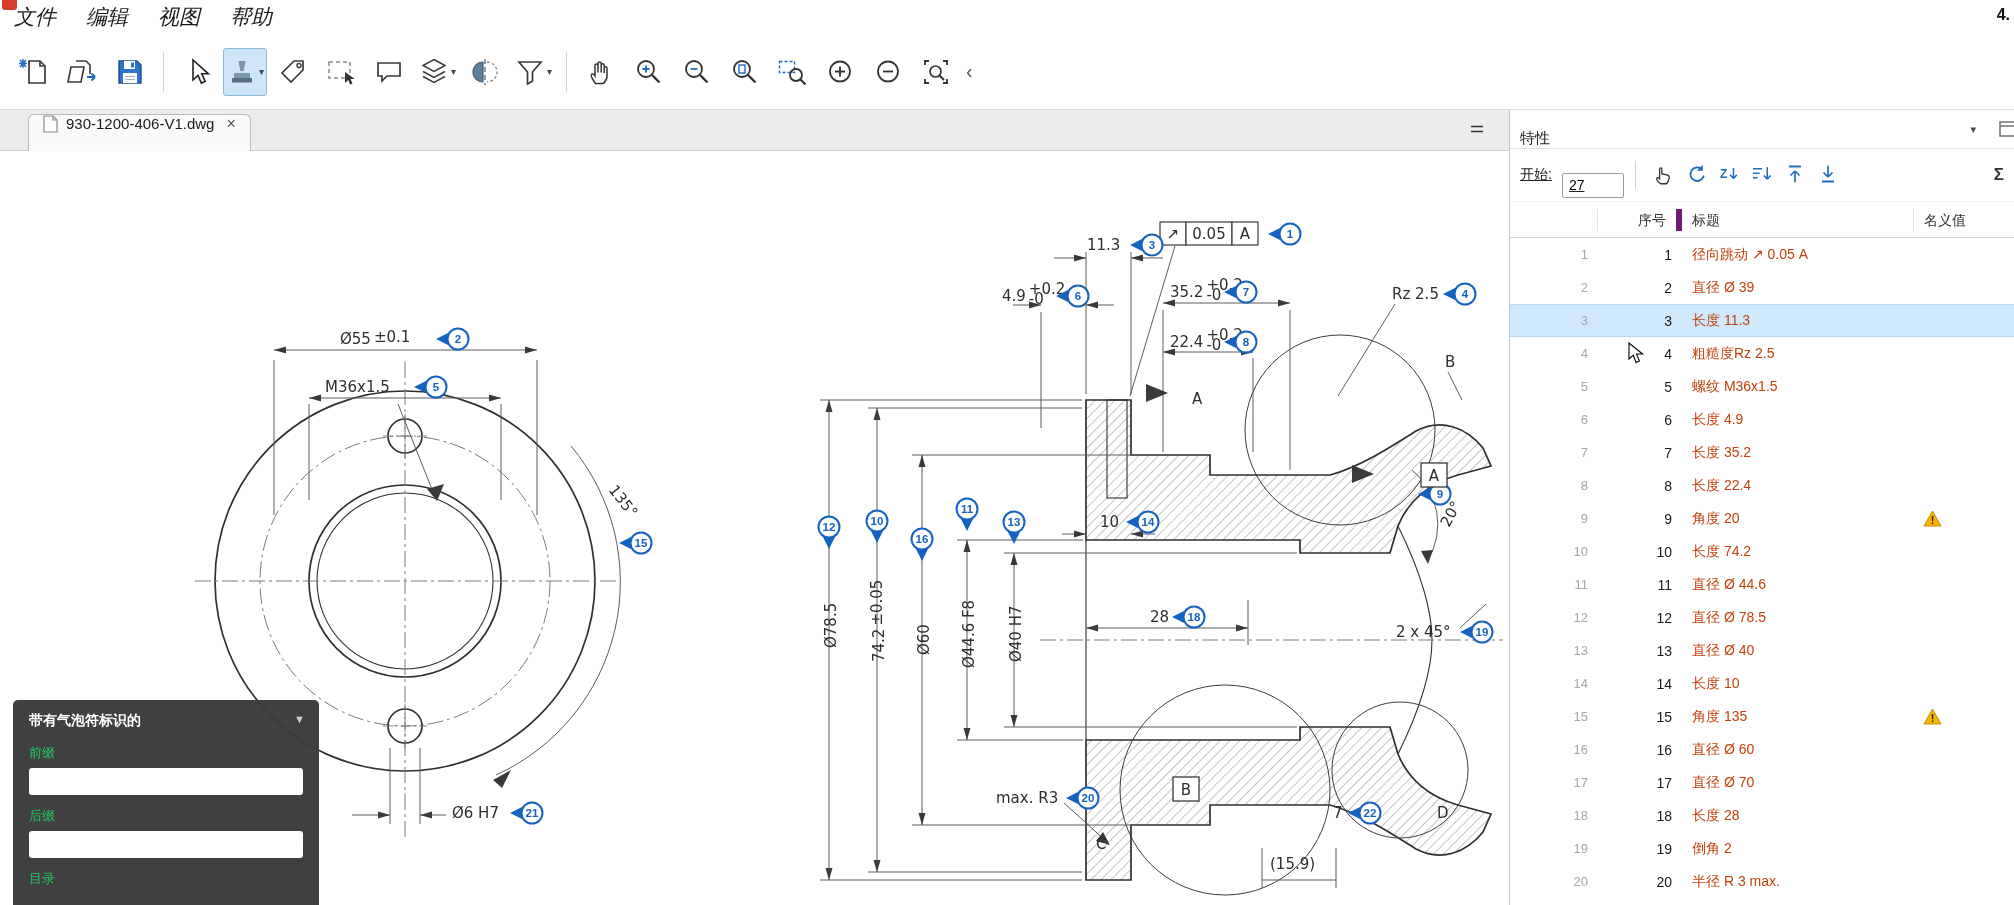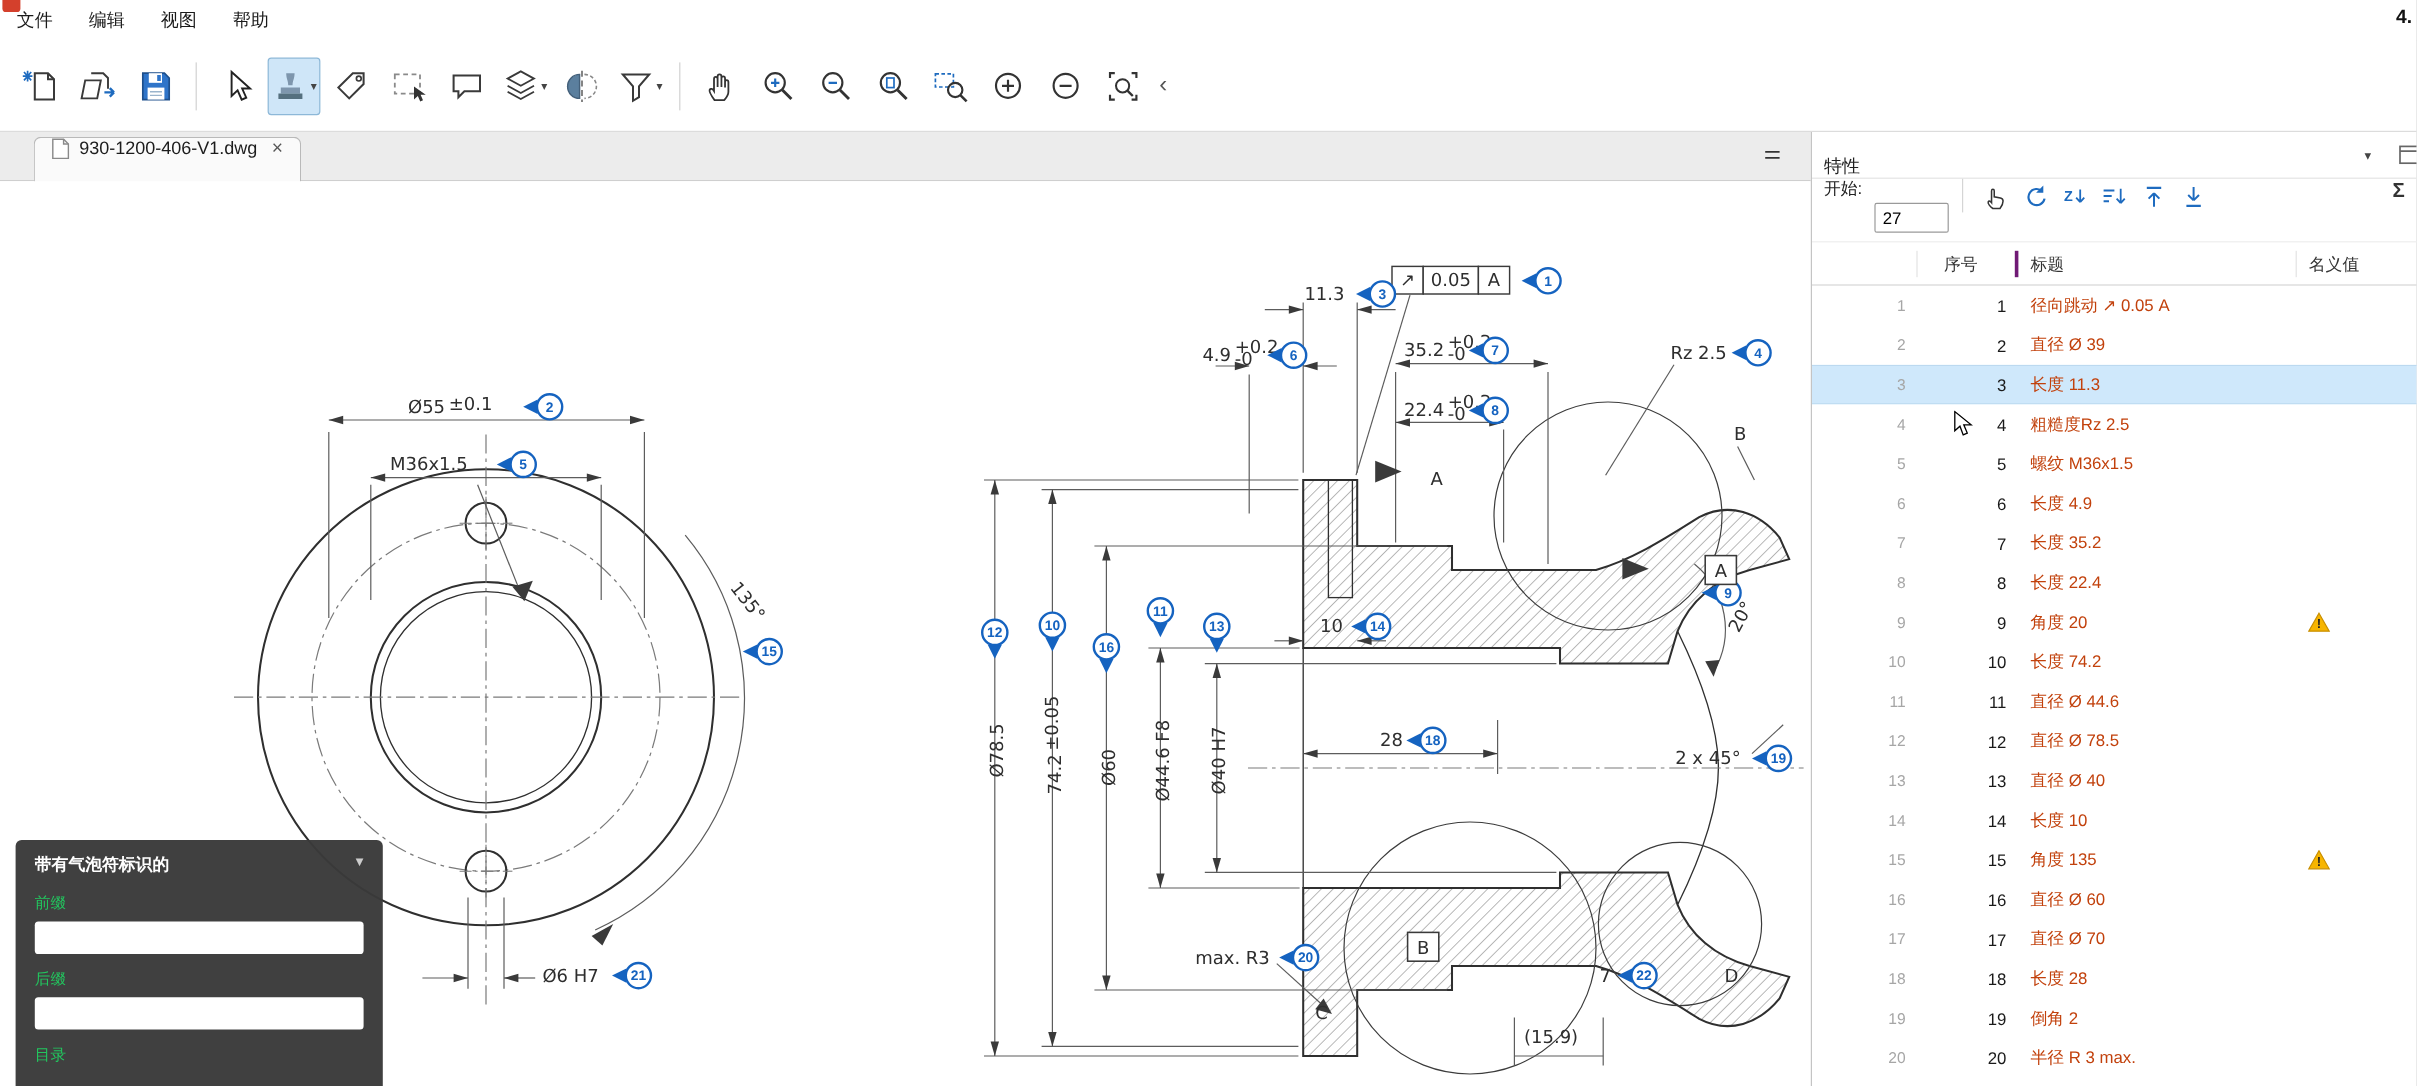--- a/index.html
+++ b/index.html
@@ -1,21 +1,21 @@
 <!DOCTYPE html>
 <html><head>
 <meta charset="utf-8">
 <style>
   html,body{margin:0;padding:0;background:#888;}
   #app{position:relative;width:2014px;height:905px;background:#fff;overflow:hidden;
        font-family:"Liberation Sans","DejaVu Sans",sans-serif;color:#222;}
 
   
   .menubar{position:absolute;left:0;top:0;width:100%;height:34px;background:#fff;display:flex;align-items:center;padding-left:14px;box-sizing:border-box;}
-  .menu-item{font-size:15px;color:#1a1a1a;margin-right:30px;cursor:default;}
+  .menu-item{font-size:21px;color:#1a1a1a;margin-right:30px;cursor:default;font-style:italic;}
   .app-icon-frag{position:absolute;left:2px;top:0;width:15px;height:10px;background:#d4402c;border-radius:0 0 3px 3px;}
   .version-frag{position:absolute;right:4px;top:6px;font-size:16px;font-weight:bold;color:#111;}
 
   
   .toolbar{position:absolute;left:0;top:34px;width:100%;height:76px;background:#fff;border-bottom:1px solid #dcdcdc;display:flex;align-items:center;padding-left:10px;box-sizing:border-box;}
   .tbtn{width:44px;height:48px;display:flex;align-items:center;justify-content:center;border:1px solid transparent;border-radius:3px;background:transparent;padding:0;margin:0 2px;}
   .tbtn svg{display:block;}
   .tbtn.active{background:#cfe6f8;border-color:#8db8d8;}
   .tbtn .caret{font-size:10px;color:#444;margin-left:1px;}
   .tsep{width:1px;height:40px;background:#d2d2d2;margin:0 9px;}
@@ -47,30 +47,30 @@
   .bpanel .pcollapse{position:absolute;right:14px;top:13px;font-size:11px;color:#ccc;}
   .bpanel label{display:block;font-size:13px;color:#22c55e;margin-bottom:6px;}
   .bpanel input{display:block;width:100%;height:27px;border:none;border-radius:3px;background:#fff;margin-bottom:12px;box-sizing:border-box;padding:0 8px;font-size:13px;}
 
   
   .props{position:absolute;left:1509px;top:110px;right:0;bottom:0;background:#fff;border-left:1px solid #c4c4c4;overflow:hidden;box-sizing:border-box;}
   .phead{position:relative;height:38px;border-bottom:1px solid #e4e4e4;display:flex;align-items:flex-end;padding:0 10px;}
   .phead .title{font-size:15px;color:#222;}
   .phead .chev{position:absolute;right:38px;top:13px;font-size:11px;color:#444;}
   .phead .pin{position:absolute;right:-8px;top:8px;}
-  .pctrl{position:relative;height:52px;display:flex;align-items:flex-start;padding:0 10px;gap:4px;border-bottom:1px solid #eee;}
+  .pctrl{position:relative;height:52px;display:flex;align-items:center;padding:0 10px;gap:4px;border-bottom:1px solid #eee;text-decoration:underline;}
   .pctrl .lbl{font-size:14px;color:#222;margin-right:6px;}
   .pctrl input{width:62px;height:25px;border:1px solid #9a9a9a;border-radius:2px;font-size:14px;padding:0 6px;box-sizing:border-box;margin-top:20px;}
   .pctrl .vsep{width:1px;height:28px;background:#d5d5d5;margin:0 7px;}
   .cbtn{width:33px;height:32px;border:none;background:transparent;display:flex;align-items:center;justify-content:center;padding:0;}
   .sigma{position:absolute;right:10px;font-size:17px;font-weight:bold;color:#333;}
   .thead{display:flex;height:35px;border-bottom:1px solid #d6d6d6;align-items:center;font-size:14px;color:#333;width:586px;}
   .thead .hc{box-sizing:border-box;padding:0 10px;height:22px;line-height:22px;}
   .thead .h1{width:88px;border-right:1px solid #e3e3e3;}
-  .thead .h2{width:84px;text-align:left;padding-left:22px;border-right:3px solid #701a75;}
+  .thead .h2{width:84px;text-align:right;padding-left:22px;border-right:6px solid #701a75;}
   .thead .h3{width:232px;border-right:1px solid #e3e3e3;}
   .thead .h4{width:182px;}
   .prows{width:586px;}
   .prow{display:flex;height:33px;align-items:center;font-size:14px;width:586px;}
   .prow.sel{background:#cfe8fb;box-shadow:0 1px 0 #bcd9f0 inset,0 -1px 0 #bcd9f0 inset;}
   .prow .c{box-sizing:border-box;padding:0 10px;white-space:nowrap;overflow:hidden;}
   .prow .g{width:88px;text-align:right;color:#a6a6a6;font-size:13px;}
   .prow .i{width:84px;text-align:right;color:#1a1a1a;}
   .prow .t{width:232px;color:#c2410c;}
   .prow .w{width:36px;padding:0;display:flex;align-items:center;justify-content:center;}

